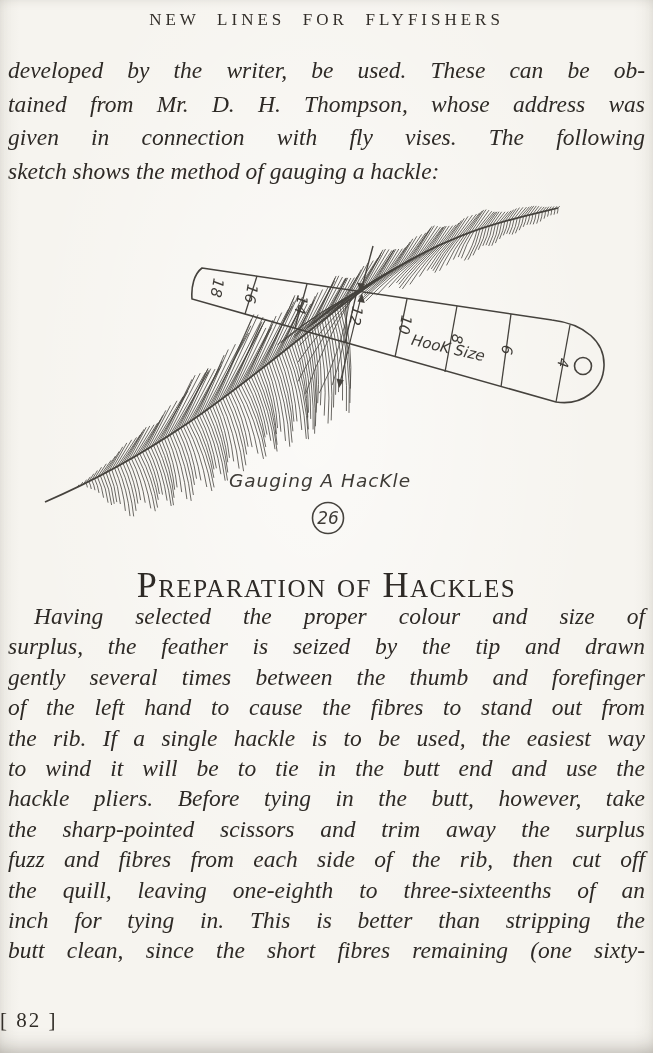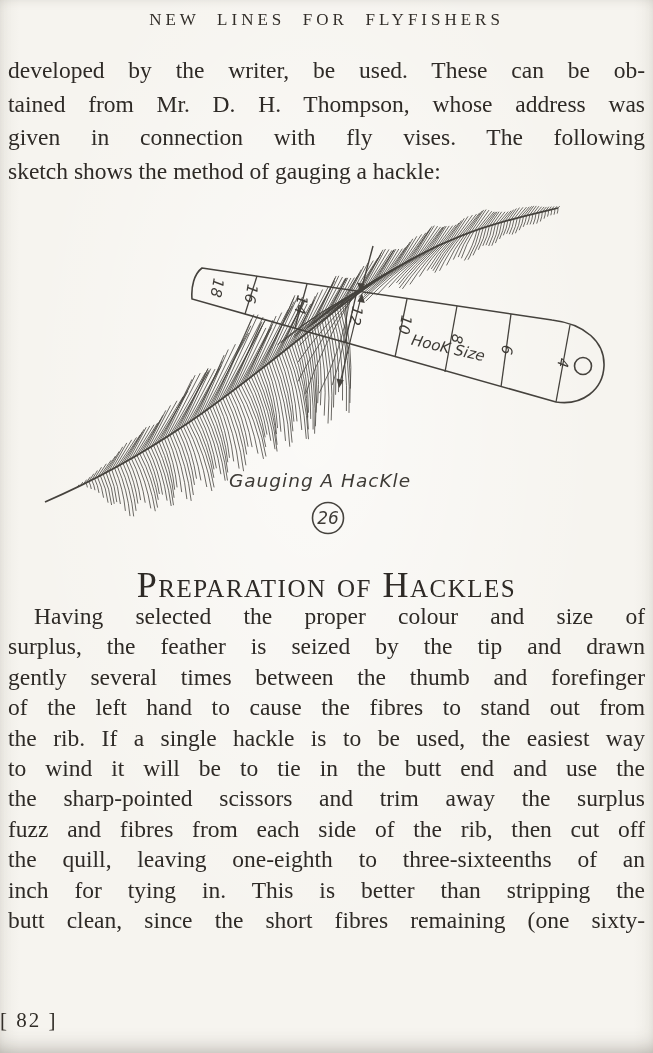--- a/index.html
+++ b/index.html
@@ -15,21 +15,21 @@
     font-family:"Liberation Serif", serif;
     color:#2e2a26;
   }
   .running-header{
     position:absolute; top:10px; left:0; width:100%;
     text-align:center;
     font-size:17px; letter-spacing:0.235em; word-spacing:0.55em;
     color:#322e29;
   }
   .para{ position:absolute; left:8px; width:637px; }
-  .para .line{ text-align:justify; white-space:normal; }
+  .para .line{ text-align:justify; white-space:normal;font-style:italic; }
   .para .line.stretch{ text-align-last:justify; }
   .para1{ top:54px; font-size:23.5px; line-height:33.5px; }
   .para2{ top:601px; font-size:23.5px; line-height:30.4px; }
   .para2 .line:first-child{ text-indent:26px; }
   .section-heading{
     position:absolute; top:564px; left:0; width:100%;
     text-align:center;
     font-size:36px; font-variant:small-caps; letter-spacing:1.5px;
     color:#2e2a26;
   }
@@ -109,20 +109,21 @@
 
   <div class="section-heading">Preparation of Hackles</div>
 
   <div class="para para2">
       <div class="line stretch">Having selected the proper colour and size of</div>
       <div class="line stretch">surplus, the feather is seized by the tip and drawn</div>
       <div class="line stretch">gently several times between the thumb and forefinger</div>
       <div class="line stretch">of the left hand to cause the fibres to stand out from</div>
       <div class="line stretch">the rib. If a single hackle is to be used, the easiest way</div>
       <div class="line stretch">to wind it will be to tie in the butt end and use the</div>
+      <div class="line stretch">hackle pliers. Before tying in the butt, however, take</div>
       <div class="line stretch">the sharp-pointed scissors and trim away the surplus</div>
       <div class="line stretch">fuzz and fibres from each side of the rib, then cut off</div>
       <div class="line stretch">the quill, leaving one-eighth to three-sixteenths of an</div>
       <div class="line stretch">inch for tying in. This is better than stripping the</div>
       <div class="line stretch">butt clean, since the short fibres remaining (one sixty-</div>
     </div>
 
   <div class="page-number">[ 82 ]</div>
 </div>
 

